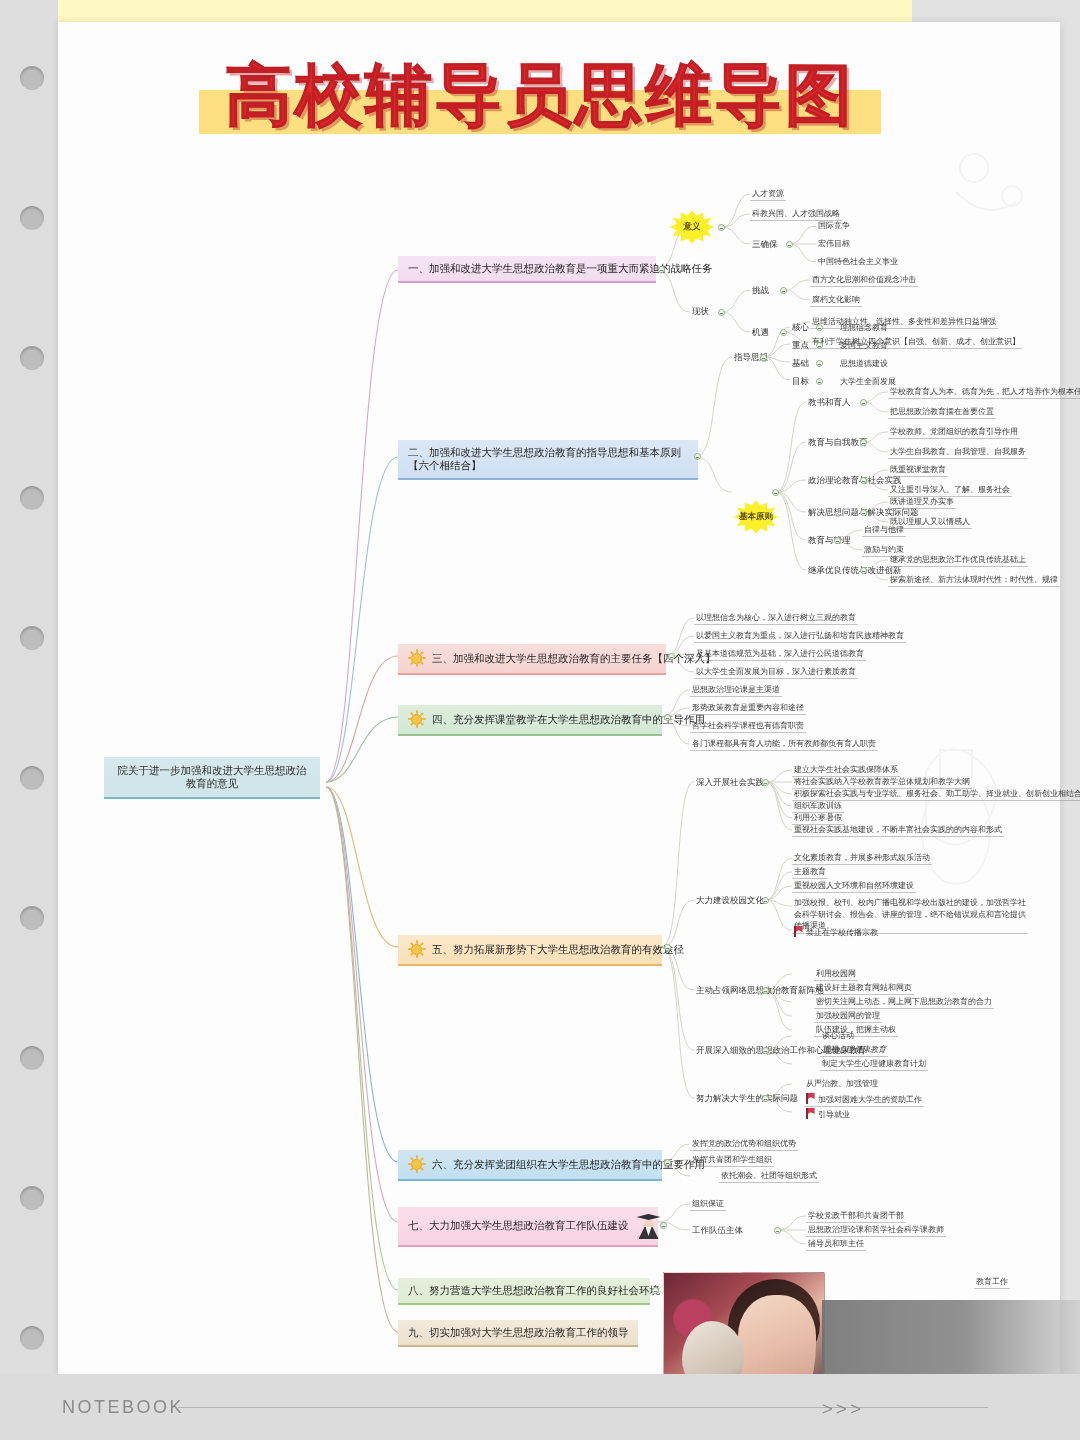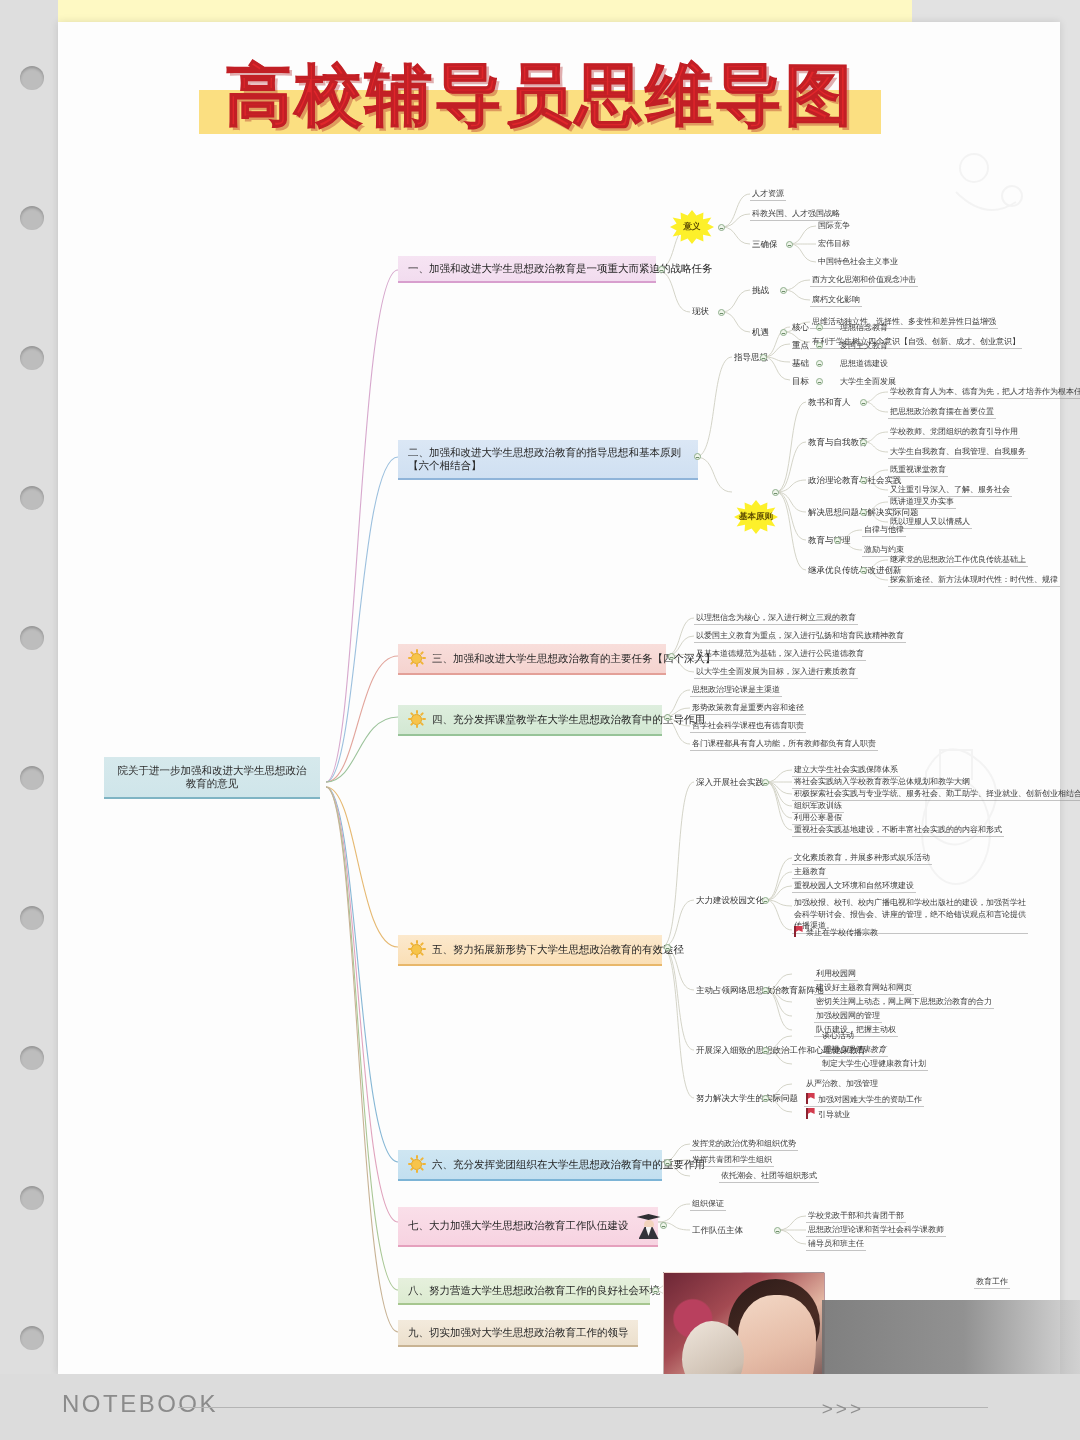--- a/index.html
+++ b/index.html
@@ -30,21 +30,21 @@
   .paper-watermark {
     position: absolute; right: 14px; top: 110px; width: 240px; height: 1040px;
     opacity: .5;
   }
   .footer-bar {
     position: absolute; left: 0; bottom: 0; width: 1080px; height: 66px;
     background: #dcdcdc;
   }
   .footer-label {
     position: absolute; left: 62px; bottom: 22px;
-    font-size: 24px; letter-spacing: 2.5px; color: #8b8b8b;
+    font-size: 18px; letter-spacing: 2.5px; color: #8b8b8b;
   }
   .footer-rule {
     position: absolute; left: 178px; bottom: 32px; width: 810px; height: 1px;
     background: #b4b4b4;
   }
   .footer-arrows {
     position: absolute; right: 48px; bottom: 20px;
     font-size: 19px; letter-spacing: 3px; color: #8f8f8f;
   }
 

